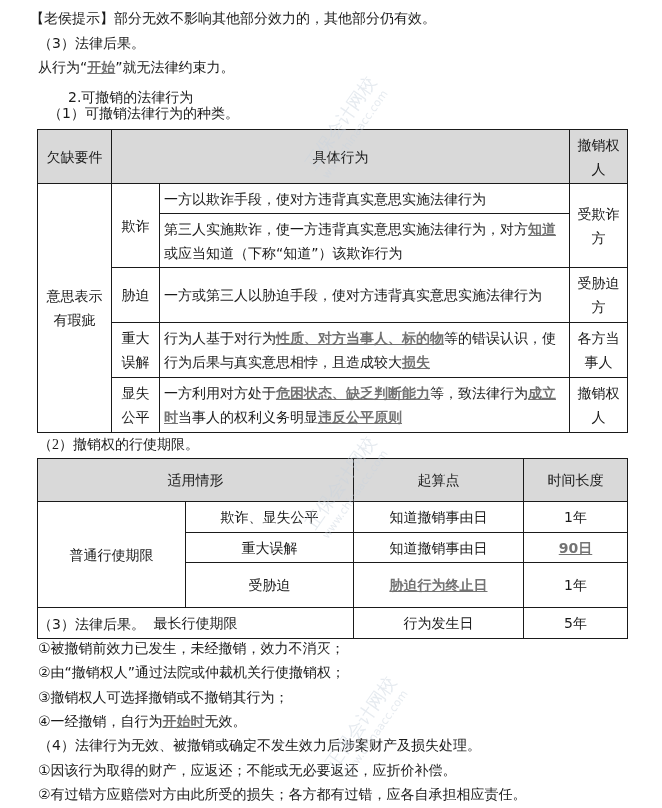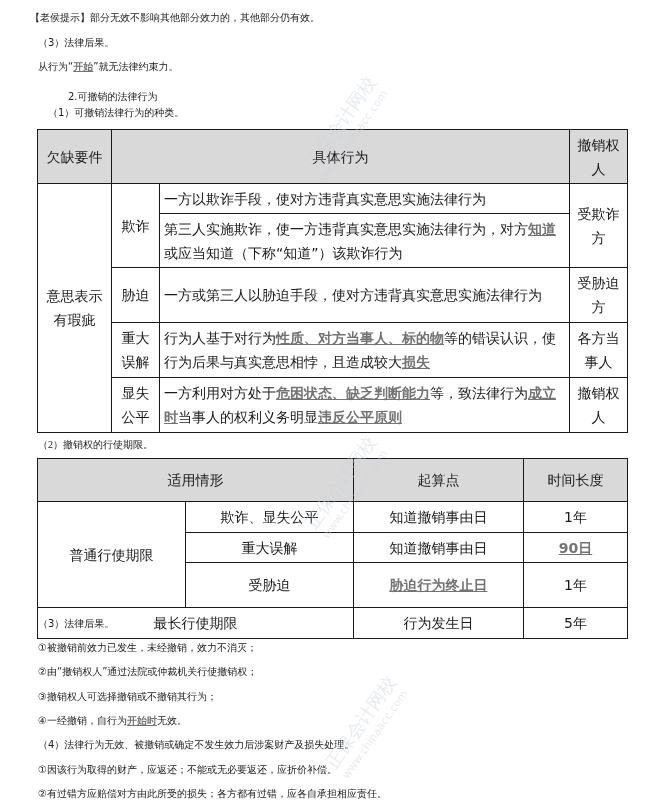--- a/index.html
+++ b/index.html
@@ -1,21 +1,21 @@
 <!DOCTYPE html>
 <html><head>
   <meta charset="utf-8">
   <style>
     html, body { margin: 0; padding: 0; background: #ffffff; }
     body {
       width: 662px; height: 808px; position: relative; overflow: hidden;
       font-family: "DejaVu Sans", "Liberation Sans", sans-serif;
       font-size: 14px; color: #1a1a1a;
     }
-    .line { position: absolute; white-space: nowrap; line-height: 20px; font-size: 10px; }
+    .line { position: absolute; white-space: nowrap; line-height: 20px; font-size: 14px; }
     .hl { color: #737373; font-weight: bold; text-decoration: underline; }
     table { position: absolute; border-collapse: collapse; table-layout: fixed; padding-left: 36px; }
     td, th {
       border: 1px solid #1a1a1a; font-size: 14px; font-weight: normal;
       line-height: 24px; padding: 0 4px; vertical-align: middle;
     }
     th { background: #d9d9d9; text-align: center; }
     .c { text-align: center; }
     .l { text-align: left; }
     #t1 { left: 37px; top: 129px; width: 590px; }

